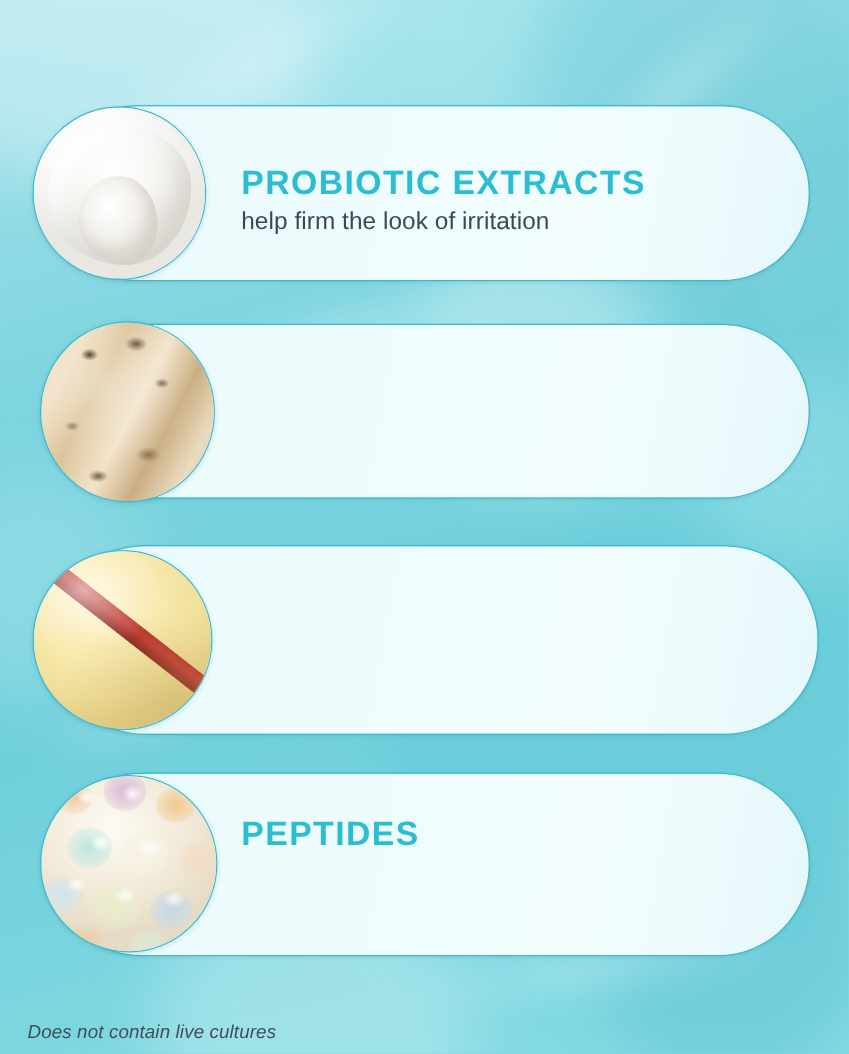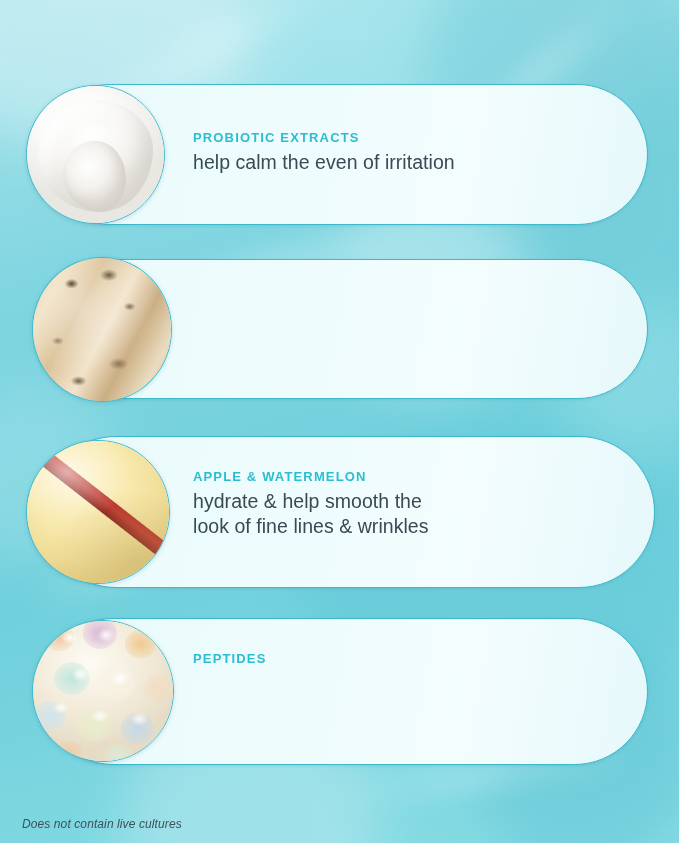--- a/index.html
+++ b/index.html
@@ -204,21 +204,21 @@
   .card-text {
     position: absolute;
     z-index: 3;
   }
   .txt-1 { left: 193px; top: 131px; }
   .txt-2 { left: 193px; top: 307px; }
   .txt-3 { left: 193px; top: 470px; }
   .txt-4 { left: 193px; top: 652px; }
 
   .heading {
-    font-size: 13px;
+    font-size: 27px;
     font-weight: bold;
     letter-spacing: 1.15px;
     color: #2bbdd1;
     line-height: 1.12;
     white-space: nowrap;
   }
   .subtext {
     margin-top: 4px;
     font-size: 19.5px;
     font-weight: 400;
@@ -227,21 +227,21 @@
     letter-spacing: .05px;
     white-space: pre-line;
   }
 
   
   .footnote {
     position: absolute;
     left: 22px;
     top: 817px;
     z-index: 3;
-    font-size: 12px;
+    font-size: 15px;
     font-style: italic;
     color: #3f505a;
     letter-spacing: .1px;
   }
 </style>
 </head>
 <body>
 
 <div class="bg">
   <div class="bg-blob blob-a"></div>
@@ -261,39 +261,34 @@
 </div>
 
 <div class="cards">
 
   <div class="card card-1"></div>
   <div class="thumb thumb-1">
     <div class="thumb-art art-cream"></div>
   </div>
   <div class="card-text txt-1">
     <div class="heading">PROBIOTIC EXTRACTS</div>
-    <div class="subtext">help calm the even of irritation</div>
+    <div class="subtext">help firm the look of irritation</div>
   </div>
 
   <div class="card card-2"></div>
   <div class="thumb thumb-2">
     <div class="thumb-art art-root"></div>
   </div>
   <div class="card-text txt-2">
   </div>
 
   <div class="card card-3"></div>
   <div class="thumb thumb-3">
     <div class="thumb-art art-fruit"></div>
   </div>
-  <div class="card-text txt-3">
-    <div class="heading">APPLE &amp; WATERMELON</div>
-    <div class="subtext">hydrate &amp; help smooth the
-look of fine lines &amp; wrinkles</div>
-  </div>
 
   <div class="card card-4"></div>
   <div class="thumb thumb-4">
     <div class="thumb-art art-beads"></div>
   </div>
   <div class="card-text txt-4">
     <div class="heading">PEPTIDES</div>
   </div>
 
 </div>

